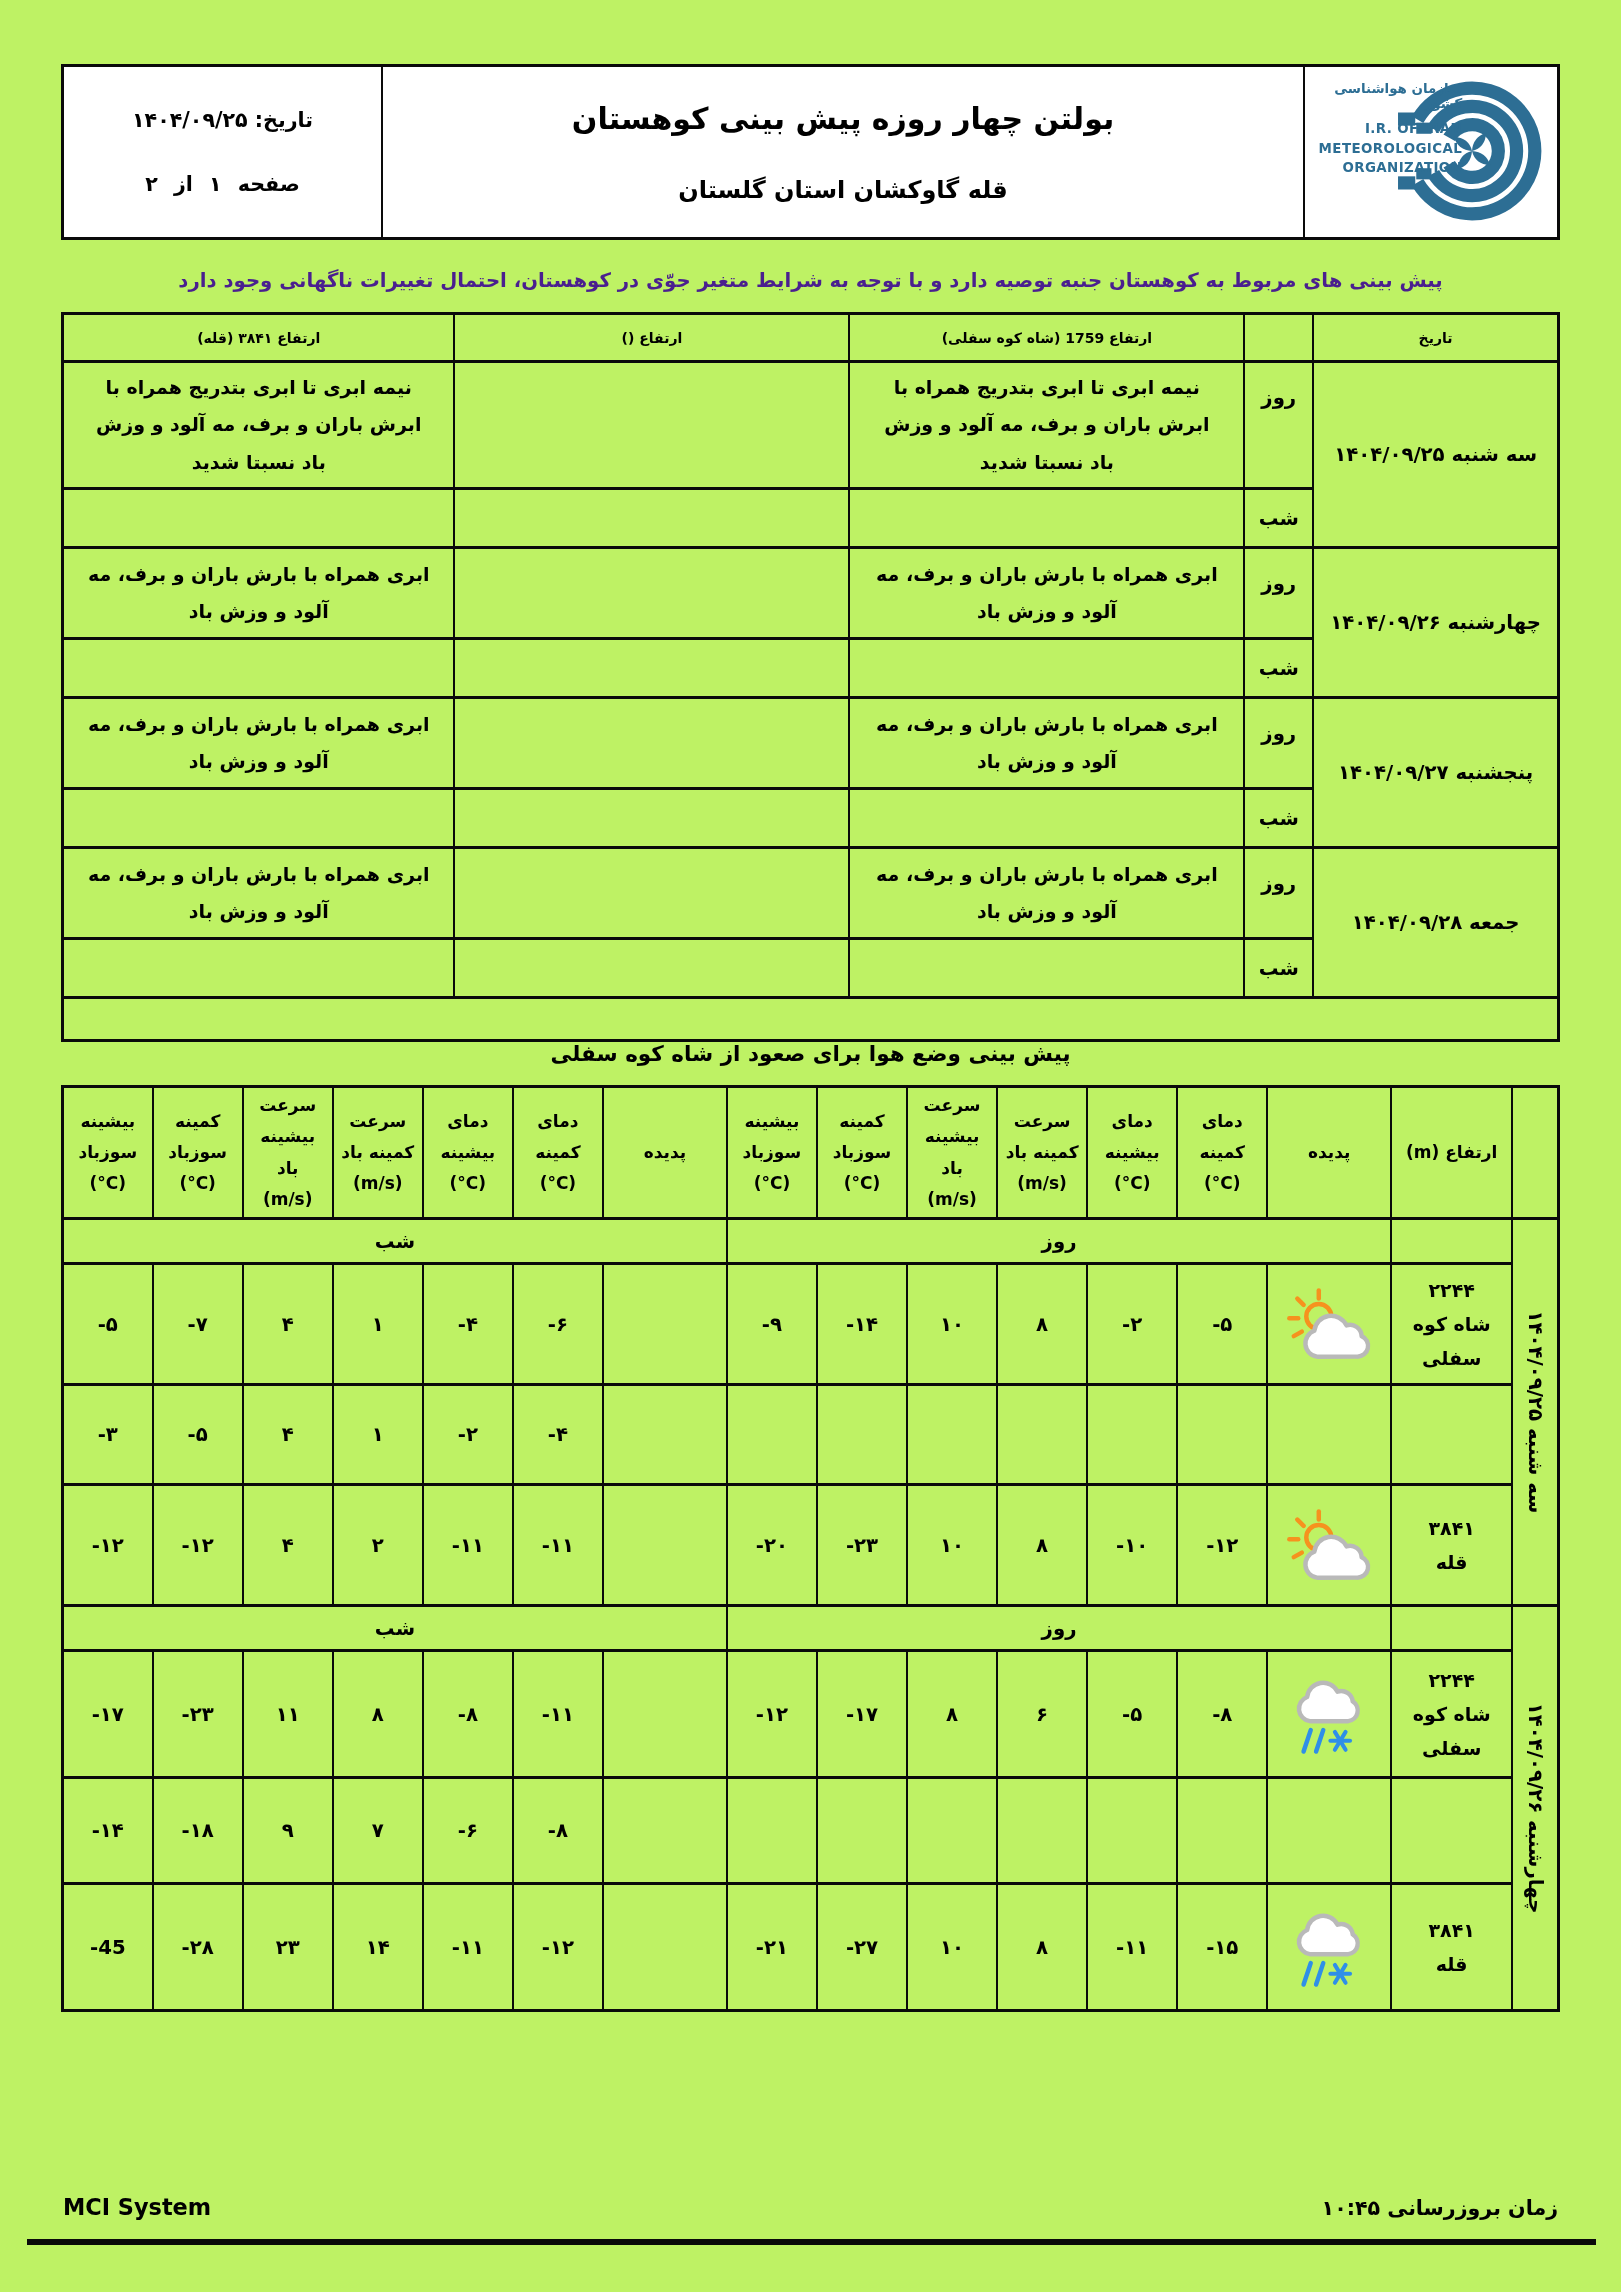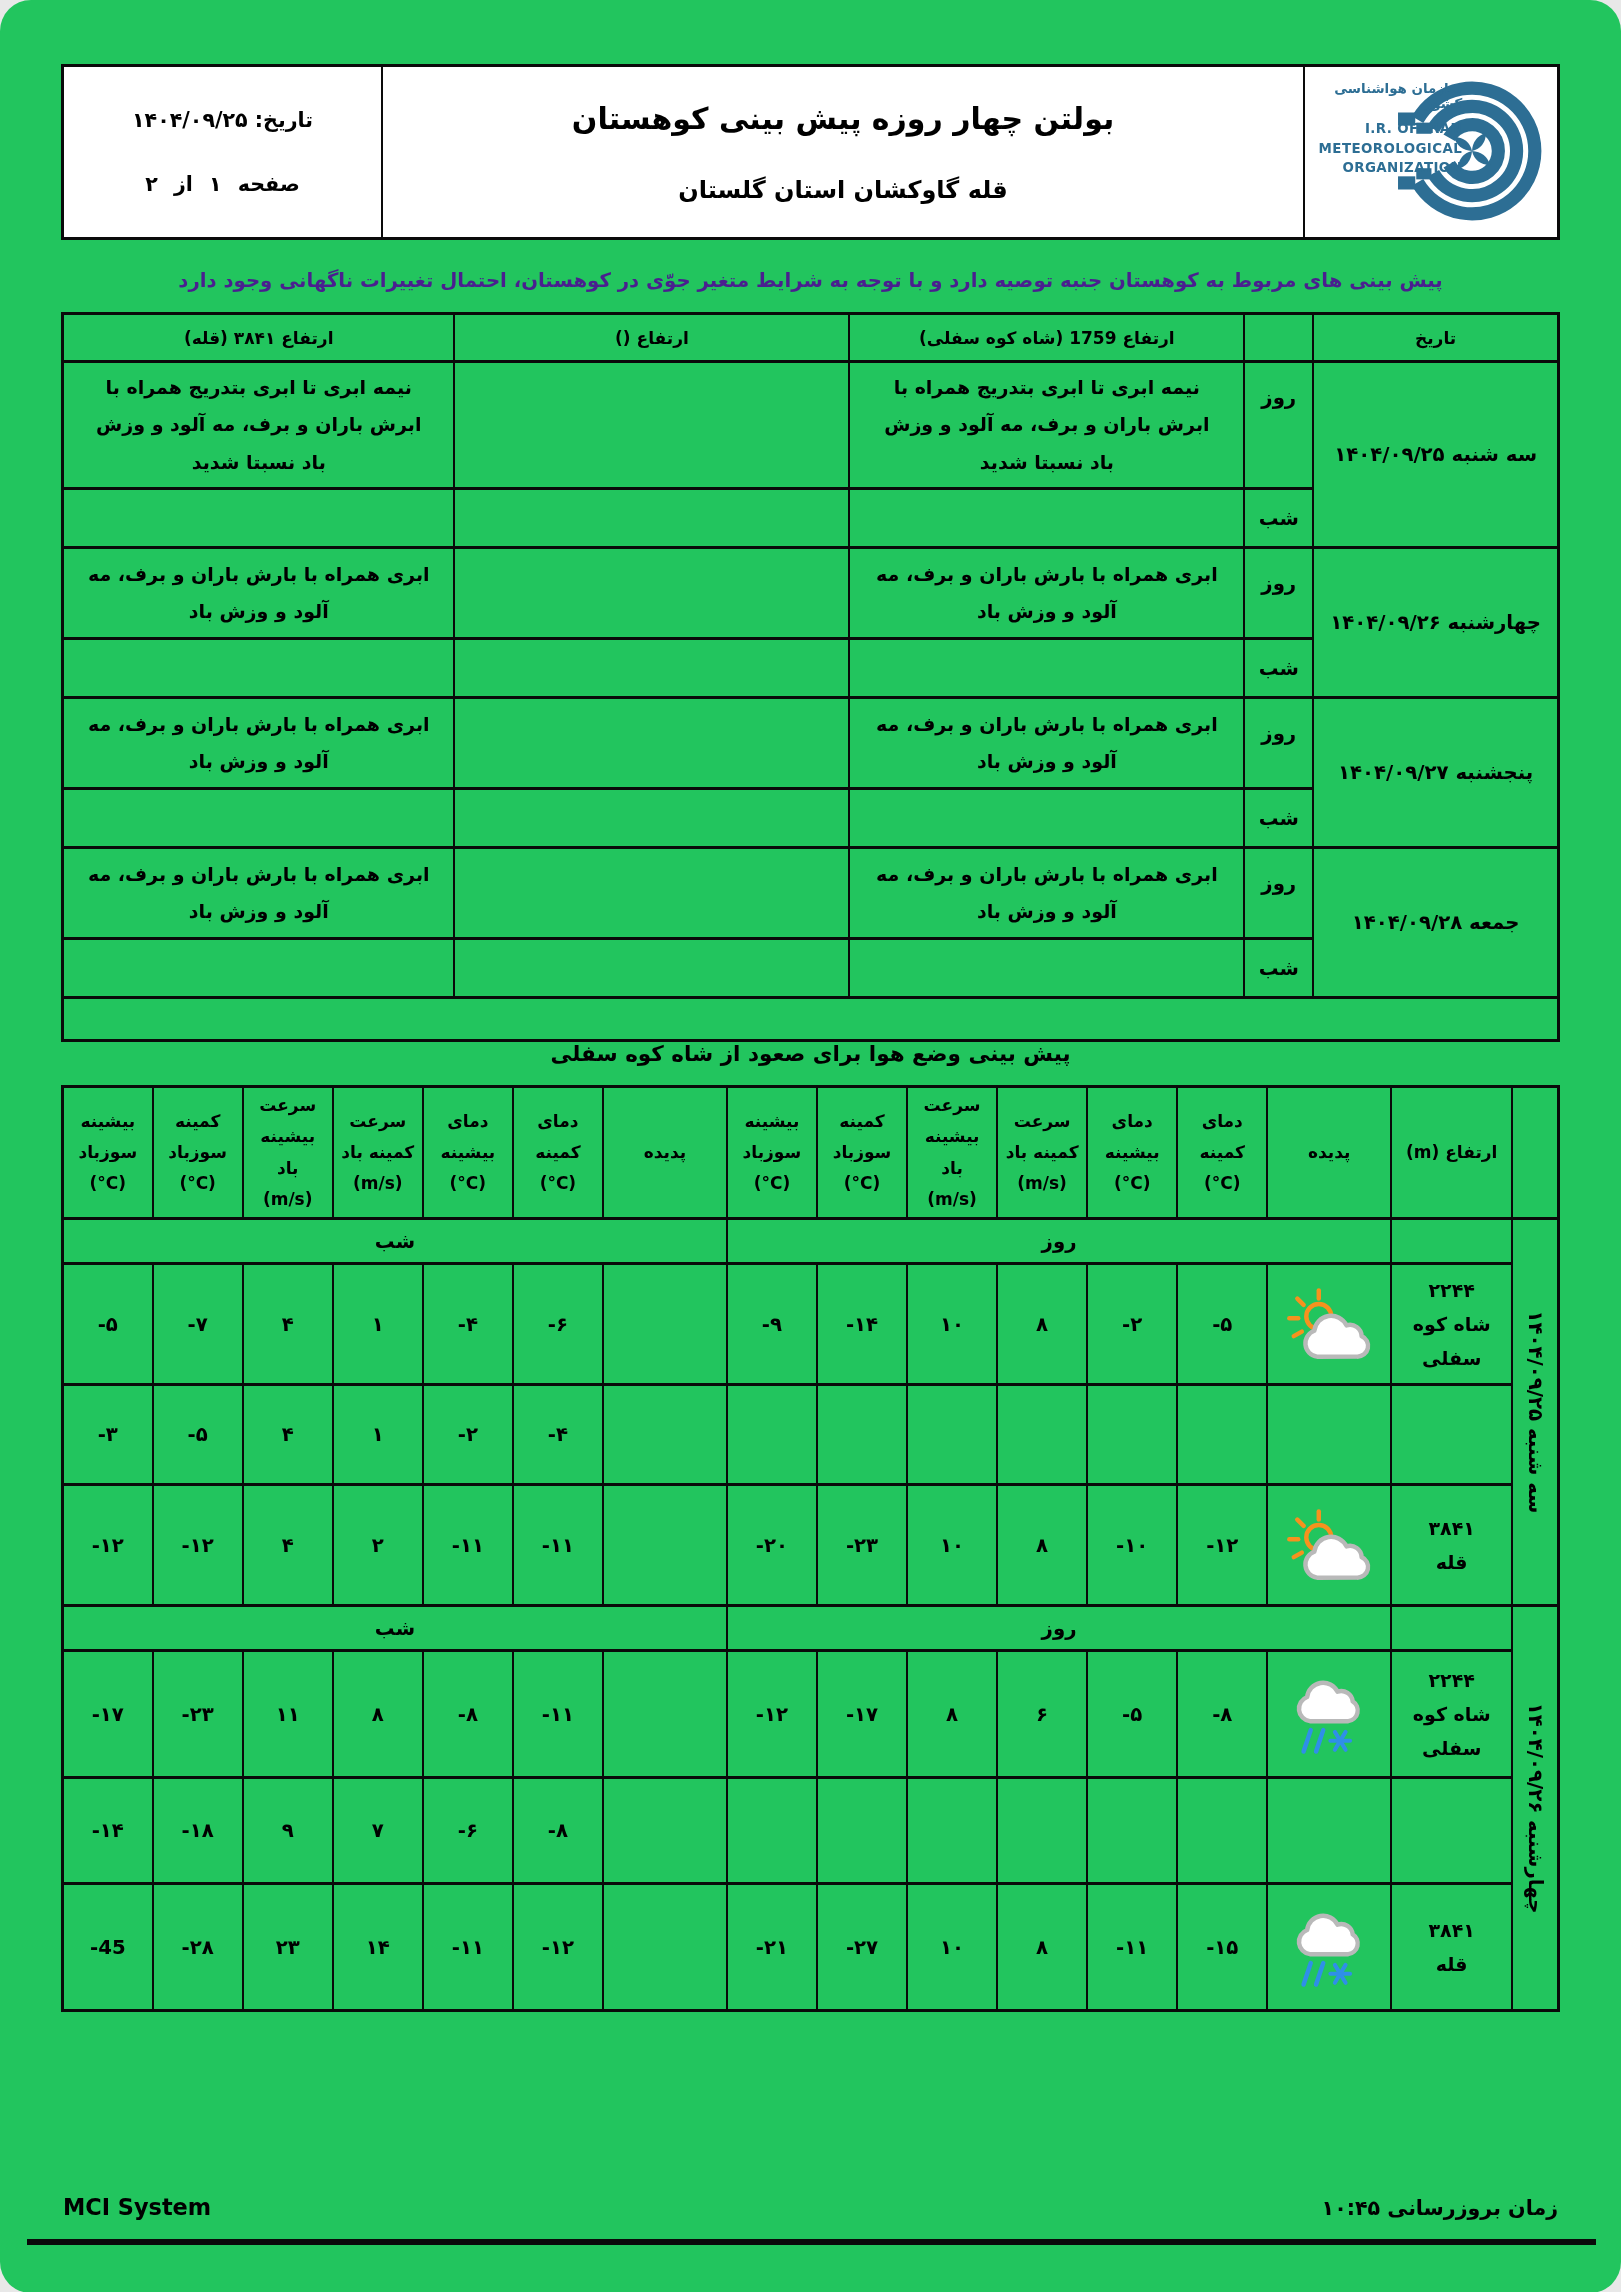--- a/index.html
+++ b/index.html
@@ -1,17 +1,17 @@
 <!DOCTYPE html>
 <html lang="fa" style="font-size:14.3px"><head>
 <meta charset="utf-8">
 <style>
   html,body{margin:0;padding:0;background:#e8e8e8;}
-  .page{position:relative;width:1621px;height:2293px;background:#22c55e;overflow:hidden;
-        font-family:"DejaVu Sans",sans-serif;color:#000;border-radius:31px;}
+  .page{position:relative;width:1621px;height:2293px;background:#bef264;overflow:hidden;
+        font-family:"DejaVu Sans",sans-serif;color:#000;}
   
   .header-box{position:absolute;left:61px;top:64px;width:1499px;height:176px;
               border:3.6px solid #0a0a0a;display:flex;direction:rtl;background:#fff;box-sizing:border-box;}
   .hcell{box-sizing:border-box;}
   .logo-cell{width:254px;position:relative;border-left:2.7px solid #0a0a0a;}
   .logo-mark{position:absolute;right:9px;top:7.2px;}
   .logo-text{position:absolute;left:7.2px;top:14.3px;width:150px;text-align:right;color:#2d6e94;}
   .logo-fa{font-size:13.4px;font-weight:bold;margin-bottom:1.8px;}
   .logo-en{direction:ltr;text-align:right;font-size:13.4px;font-weight:bold;line-height:1.45;letter-spacing:0.4px;margin-top:8px;}
   .title-cell{flex:1;display:flex;flex-direction:column;align-items:center;justify-content:center;gap:40px;}
@@ -22,21 +22,21 @@
   .page-label{word-spacing:9px;}
   
   .warning{position:absolute;left:61px;top:269px;width:1499px;text-align:center;
            color:#4a1f8f;font-size:19.7px;font-weight:bold;}
   
   table{border-collapse:collapse;table-layout:fixed;direction:rtl;}
   td,th{border:2.2px solid #0a0a0a;text-align:center;vertical-align:middle;padding:1.8px 5.4px;box-sizing:border-box;}
   
   .t1{position:absolute;left:61px;top:312px;width:1499px;border:3.6px solid #0a0a0a;}
   .t1 td,.t1 th{border-top-width:3.6px;border-bottom-width:3.6px;}
-  .t1 th{font-size:17px;font-weight:bold;height:48px;}
+  .t1 th{font-size:14px;font-weight:bold;height:48px;}
   .t1 .datecell{font-size:19.7px;font-weight:bold;}
   .t1 .dnlabel{font-size:19.7px;font-weight:bold;}
   .t1 .toplabel{vertical-align:top;padding-top:23px;}
   .t1 .fcell{font-size:19px;font-weight:bold;line-height:1.95;padding:3.6px 23px;}
   
   .t2title{position:absolute;left:61px;top:1041px;width:1499px;text-align:center;
            font-size:21.5px;font-weight:bold;}
   .t2{position:absolute;left:61px;top:1085px;width:1499px;border:3.6px solid #0a0a0a;}
   .t2 td,.t2 th{border-top-width:3.6px;border-bottom-width:3.6px;}
   .t2 th{font-size:17px;font-weight:bold;line-height:1.85;}

